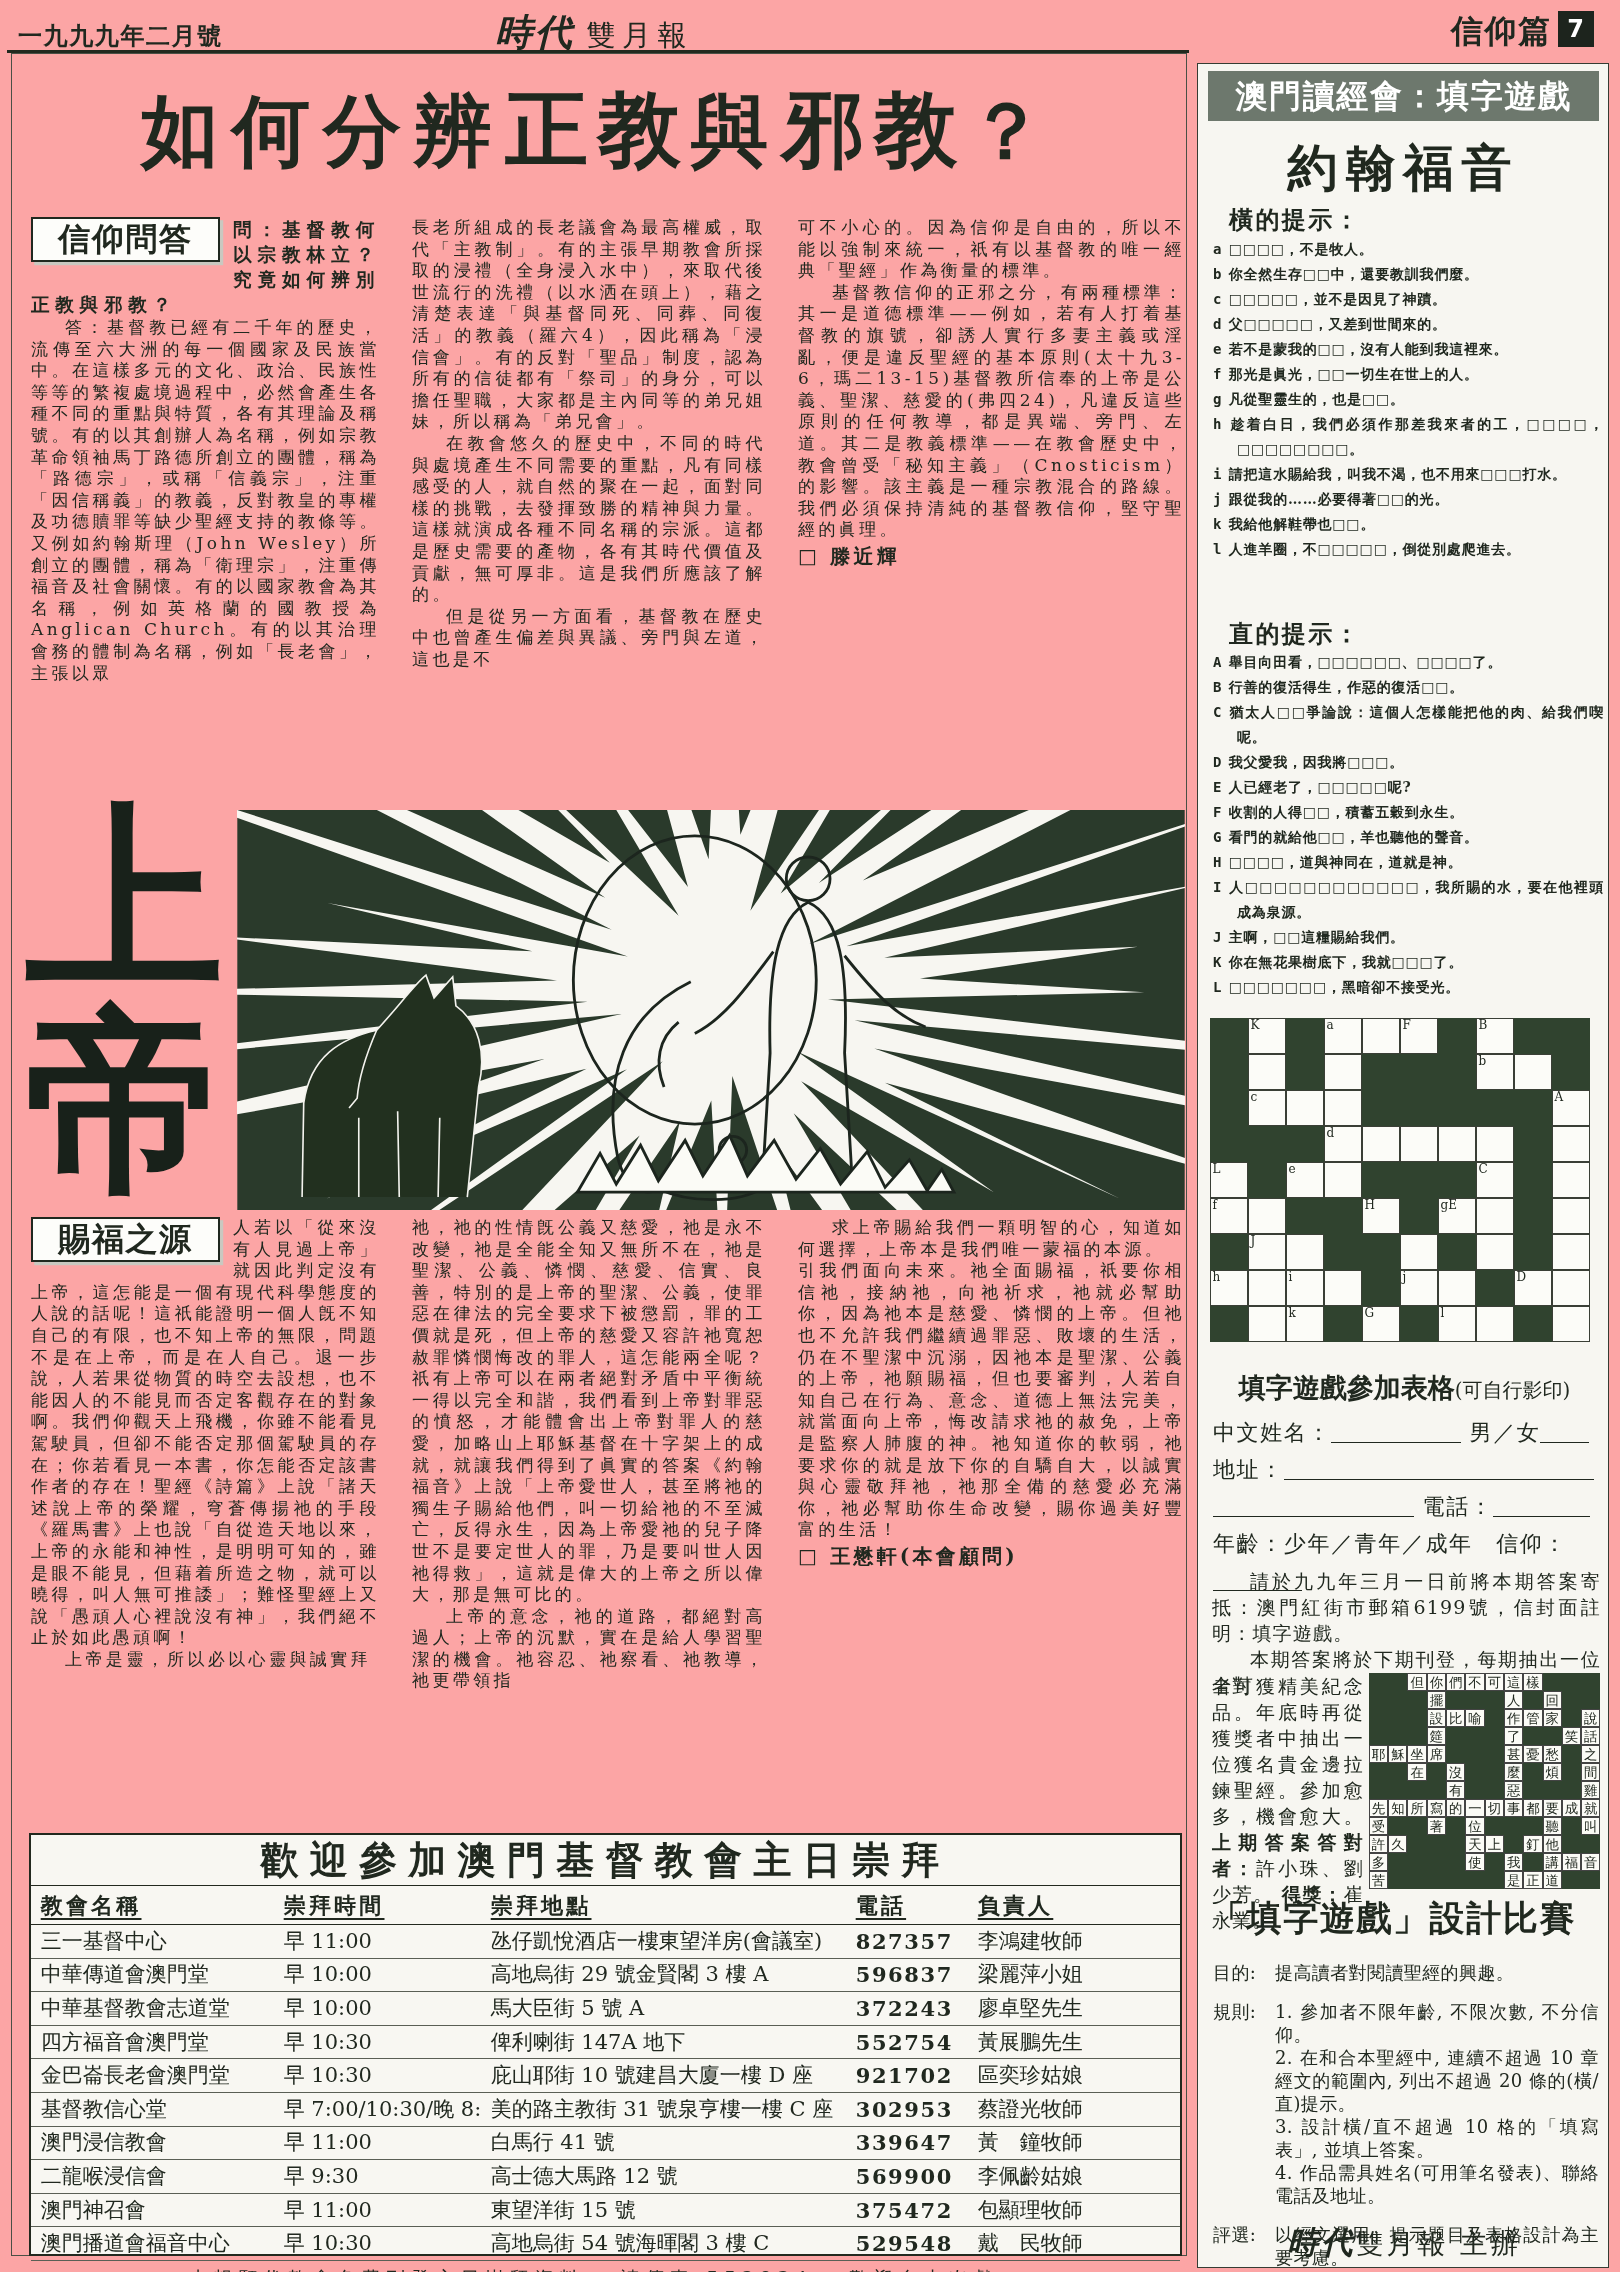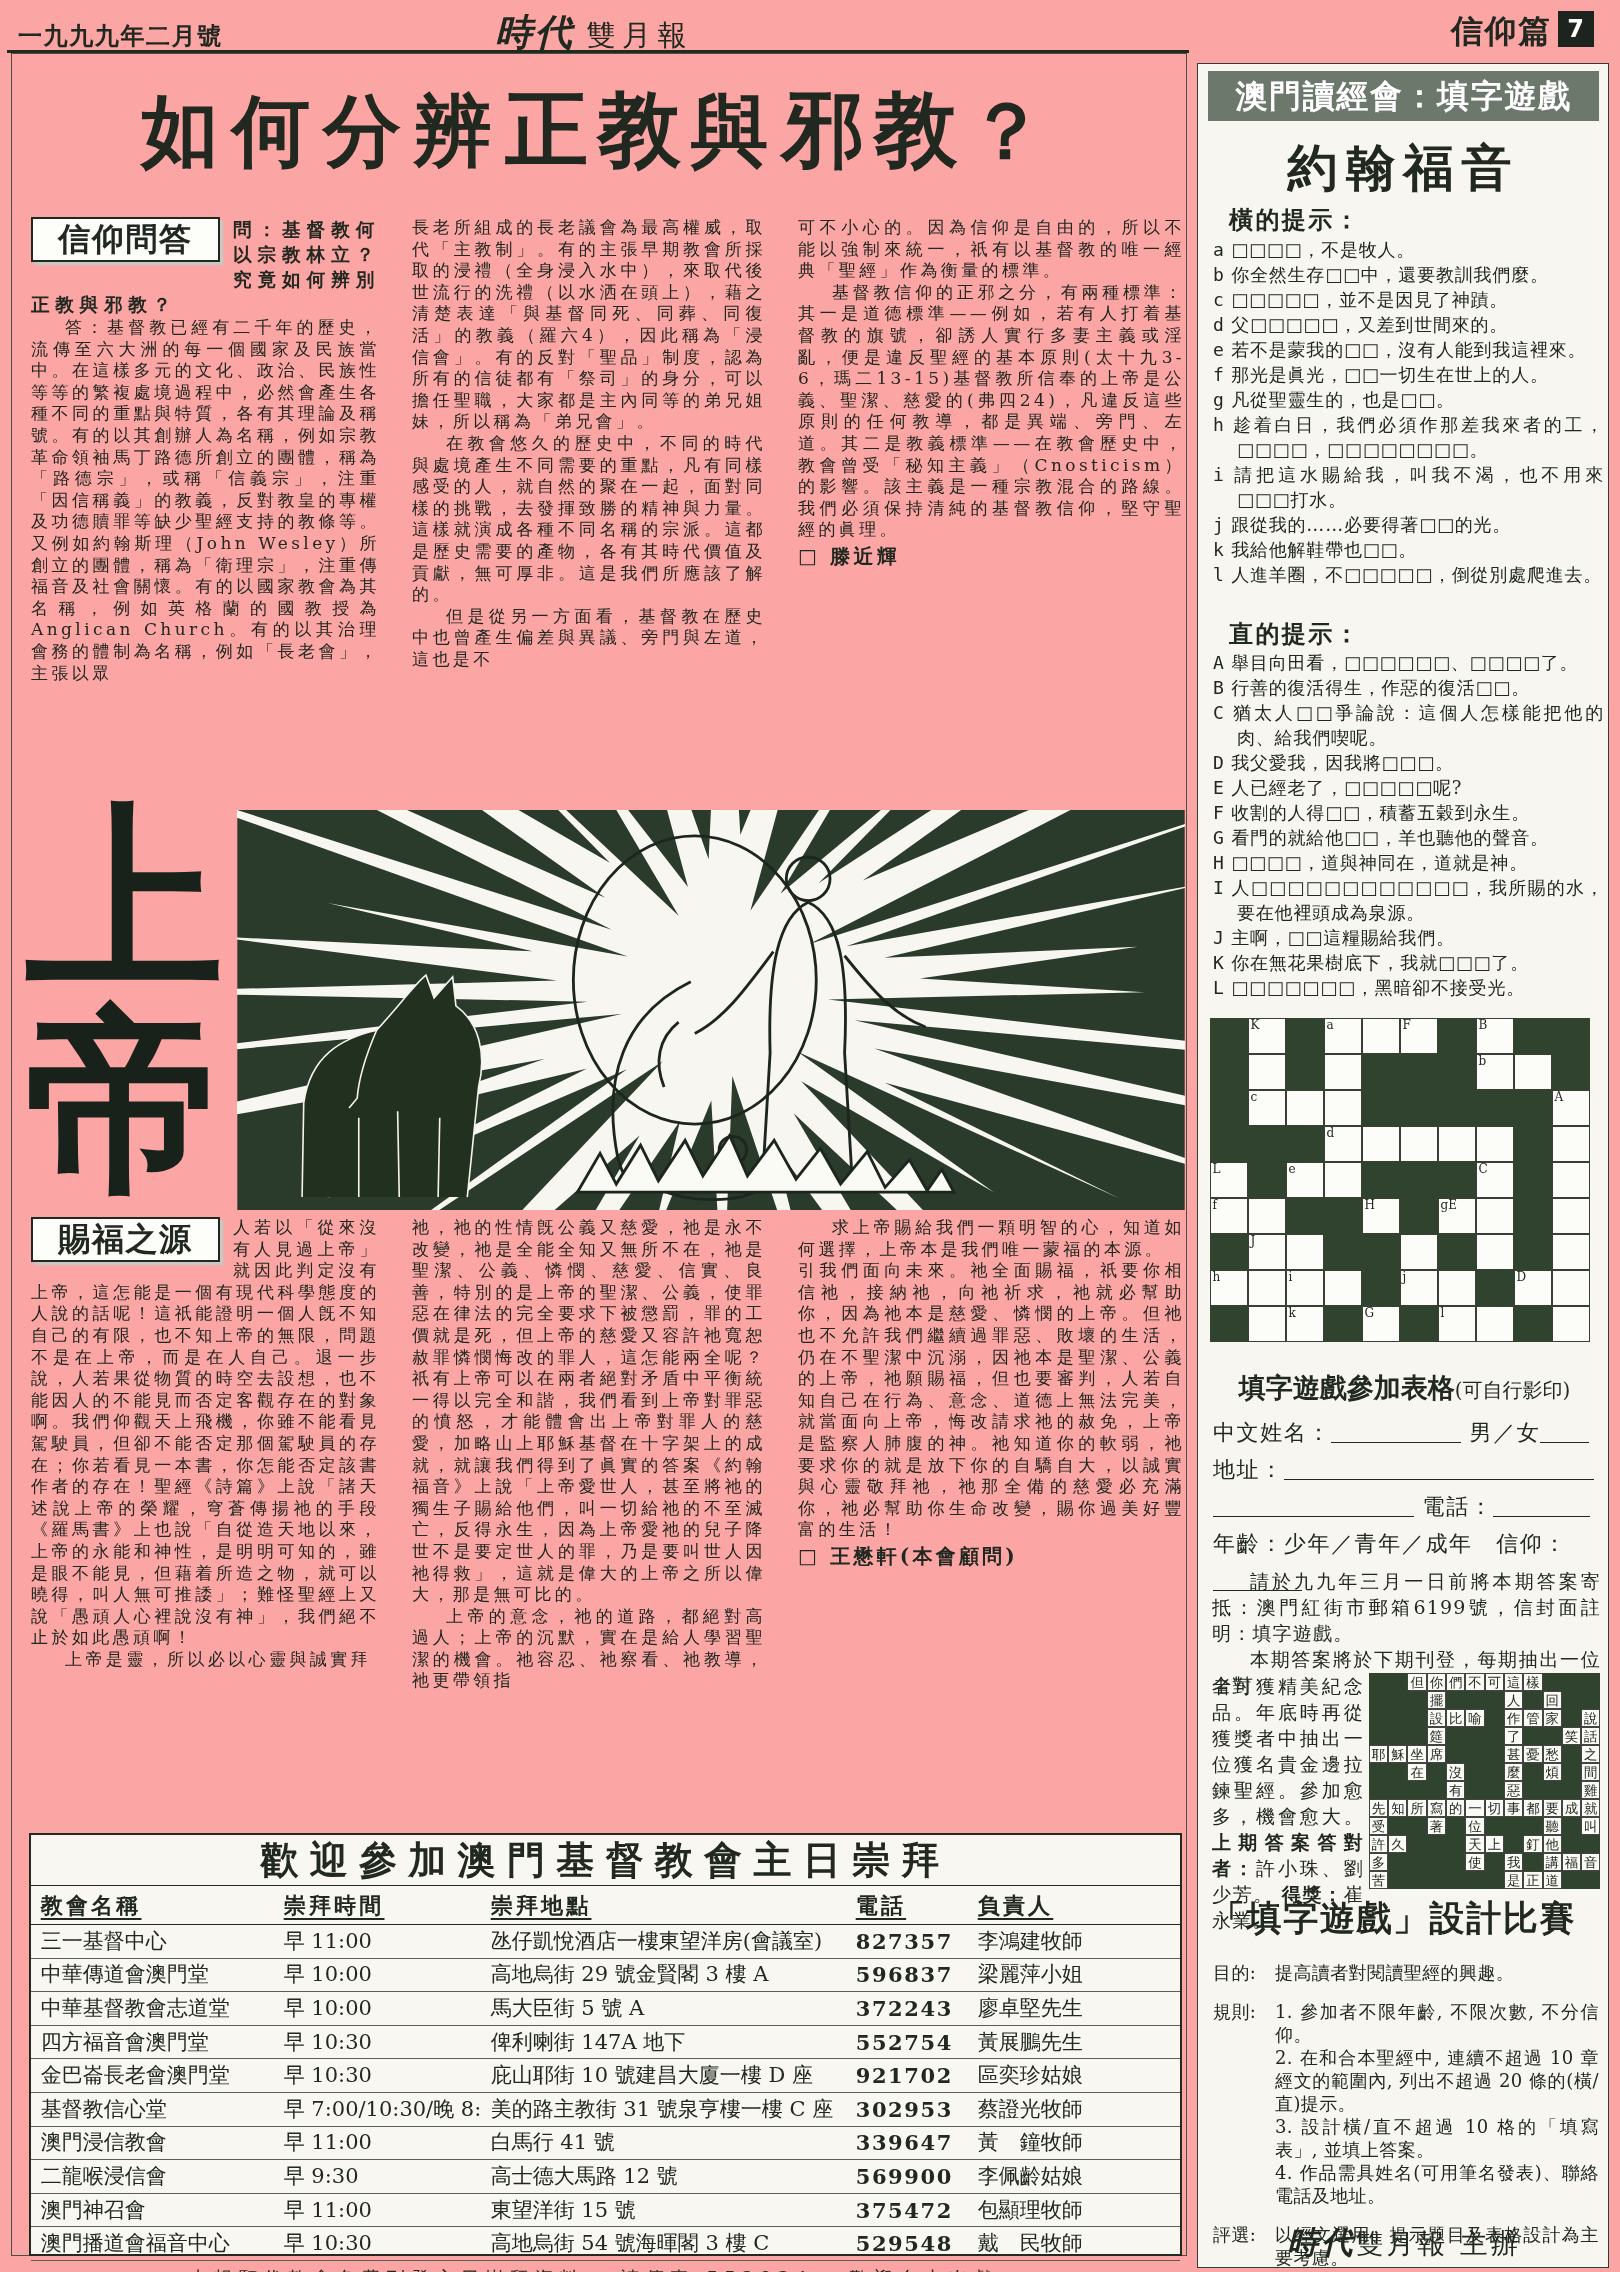--- a/index.html
+++ b/index.html
@@ -37,21 +37,21 @@
   .illus{left:237px;top:810px;width:948px;height:400px;}
   .illus svg{display:block;}
   
   .band{left:1208px;top:71px;width:391px;height:50px;background:#6d786d;color:#fff;
         font-family:"DejaVu Sans","Liberation Sans",sans-serif;
         font-size:32px;font-weight:bold;text-align:center;line-height:50px;letter-spacing:1.6px;}
   .gospel{left:1208px;top:135px;width:391px;text-align:center;font-size:50px;font-weight:900;letter-spacing:8px;}
   .clue-h{position:absolute;font-size:24px;font-weight:900;letter-spacing:2.4px;
           font-family:"DejaVu Sans","Liberation Sans",sans-serif;margin-left:16px;}
   .clues{position:absolute;width:391px;}
-  .clue{font-size:18px;line-height:25px;letter-spacing:0.8px;padding-left:24px;text-indent:-24px;text-align:justify;}
+  .clue{font-size:14px;line-height:25px;letter-spacing:0.8px;padding-left:24px;text-indent:-24px;text-align:justify;font-weight:bold;}
   .clue .ck{font-family:"DejaVu Sans Mono","Liberation Mono",monospace;margin-right:6.5px;}
   .xword{left:1210px;top:1018px;}
   .xrow{display:flex;}
   .xcell{width:38px;height:36px;box-sizing:border-box;position:relative;}
   .xcell.dark{background:#30432f;border:0.8px solid #30432f;}
   .xcell.lite{background:#fcfcf8;border:0.8px solid #3a3f36;}
   .xlab{position:absolute;left:1.6px;top:0;font-size:12px;line-height:13px;}
   .form-title{left:1210px;top:1370px;width:389px;text-align:center;font-size:27px;font-weight:900;}
   .form-title small{font-size:20px;font-weight:400;}
   .form{left:1213px;top:1414px;width:387px;font-size:22px;line-height:37px;letter-spacing:1.6px;}

